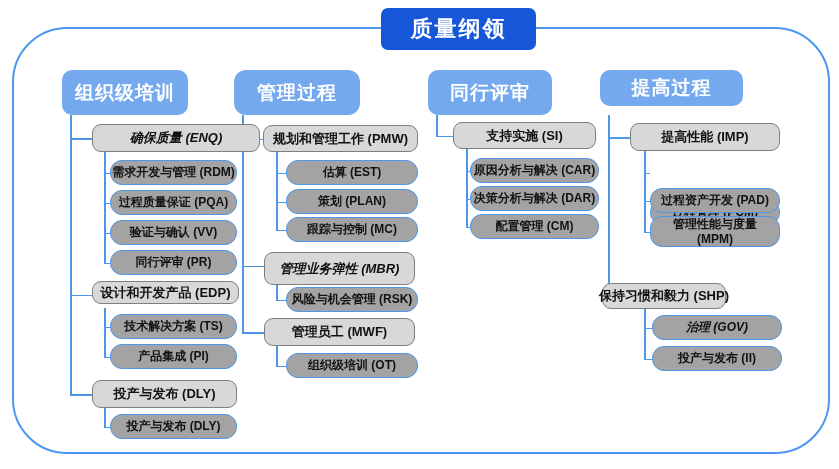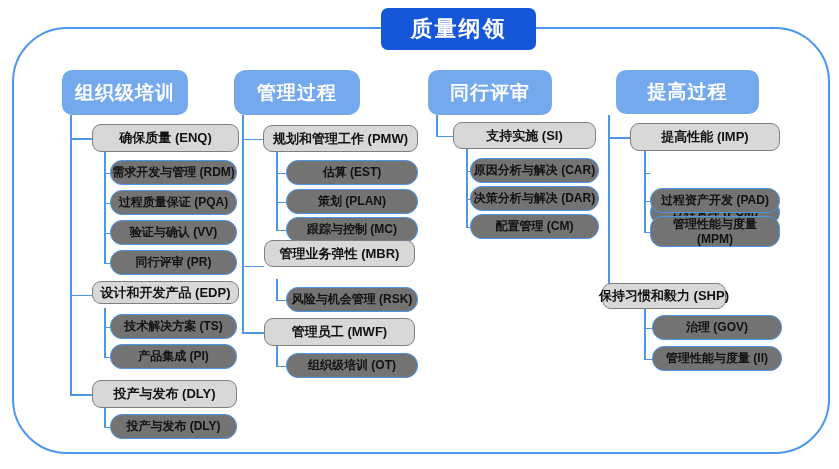--- a/index.html
+++ b/index.html
@@ -7,38 +7,38 @@
   .frame{position:absolute;left:12px;top:27px;width:818px;height:427px;border:2px solid #4d97f0;
          border-radius:55px;box-sizing:border-box;background:#ffffff;}
   .title{position:absolute;left:339px;top:8px;width:155px;height:42px;background:#1557d8;
          border-radius:7px;color:#ffffff;font-weight:bold;font-size:22px;letter-spacing:2px;
          display:flex;align-items:center;justify-content:center;z-index:5;margin-left:42px;}
   .colheader{position:absolute;background:#74a9ee;border-radius:10px;color:#ffffff;font-weight:bold;
          font-size:19px;letter-spacing:1px;display:flex;align-items:center;justify-content:center;z-index:3;}
   .gbox{position:absolute;background:#d8d8d8;border:1.5px solid #7f7f7f;border-radius:9px;color:#111111;
          font-weight:bold;font-size:13px;display:flex;align-items:center;justify-content:center;
          box-sizing:border-box;white-space:nowrap;z-index:3;}
-  .wbox{position:absolute;background:#737373;border:1.5px solid #4d96e8;border-radius:12px;color:#111111;
+  .wbox{position:absolute;background:#a3a3a3;border:1.5px solid #4d96e8;border-radius:12px;color:#111111;
          font-weight:bold;font-size:12px;display:flex;align-items:center;justify-content:center;
          box-sizing:border-box;white-space:nowrap;text-align:center;line-height:1.2;padding:0 3px;z-index:3;}
   .wbox.wrap{white-space:normal;}
   .vline{position:absolute;width:1.5px;background:#4d96e8;z-index:1;}
   .hline{position:absolute;height:1.5px;background:#4d96e8;z-index:1;}
 </style>
 </head>
 <body>
 
 <div class="canvas">
   <div class="frame"></div>
   <div class="title">质量纲领</div>
   <div id="tree">
       <div class="colheader" style="left: 62px; top: 70px; width: 126px; height: 45px;">组织级培训</div>
       <div class="vline" style="left: 70px; top: 115px; width: 1.5px; height: 279px;"></div>
       <div class="hline" style="left: 70px; top: 138px; width: 22px; height: 1.5px;"></div>
-      <div class="gbox" style="left: 92px; top: 124px; width: 147px; height: 28px;">确保质量 (ENQ)</div>
+      <div class="gbox" style="left: 92px; top: 124px; width: 168px; height: 28px; font-style: italic;">确保质量 (ENQ)</div>
       <div class="vline" style="left: 104px; top: 152px; width: 1.5px; height: 110.5px;"></div>
       <div class="hline" style="left: 104px; top: 172.5px; width: 6px; height: 1.5px;"></div>
       <div class="wbox" style="left: 110px; top: 160px; width: 127px; height: 25px;">需求开发与管理 (RDM)</div>
       <div class="hline" style="left: 104px; top: 202.5px; width: 6px; height: 1.5px;"></div>
       <div class="wbox" style="left: 110px; top: 190px; width: 127px; height: 25px;">过程质量保证 (PQA)</div>
       <div class="hline" style="left: 104px; top: 232.5px; width: 6px; height: 1.5px;"></div>
       <div class="wbox" style="left: 110px; top: 220px; width: 127px; height: 25px;">验证与确认 (VV)</div>
       <div class="hline" style="left: 104px; top: 262.5px; width: 6px; height: 1.5px;"></div>
       <div class="wbox" style="left: 110px; top: 250px; width: 127px; height: 25px;">同行评审 (PR)</div>
       <div class="hline" style="left: 70px; top: 294.5px; width: 22px; height: 1.5px;"></div>
@@ -58,52 +58,52 @@
       <div class="hline" style="left: 242px; top: 138.5px; width: 21px; height: 1.5px;"></div>
       <div class="gbox" style="left: 263px; top: 125px; width: 155px; height: 27px; text-align: right;">规划和管理工作 (PMW)</div>
       <div class="vline" style="left: 276px; top: 152px; width: 1.5px; height: 77.5px;"></div>
       <div class="hline" style="left: 276px; top: 172.5px; width: 10px; height: 1.5px;"></div>
       <div class="wbox" style="left: 286px; top: 160px; width: 132px; height: 25px;">估算 (EST)</div>
       <div class="hline" style="left: 276px; top: 201.5px; width: 10px; height: 1.5px;"></div>
       <div class="wbox" style="left: 286px; top: 189px; width: 132px; height: 25px;">策划 (PLAN)</div>
       <div class="hline" style="left: 276px; top: 229.5px; width: 10px; height: 1.5px;"></div>
       <div class="wbox" style="left: 286px; top: 217px; width: 132px; height: 25px;">跟踪与控制 (MC)</div>
       <div class="hline" style="left: 242px; top: 265.5px; width: 22px; height: 1.5px;"></div>
-      <div class="gbox" style="left: 264px; top: 240px; width: 151px; height: 27px;">管理业务弹性 (MBR)</div>
+      <div class="gbox" style="left: 264px; top: 252px; width: 151px; height: 33px; font-style: italic;">管理业务弹性 (MBR)</div>
       <div class="vline" style="left: 276px; top: 279px; width: 1.5px; height: 20.5px;"></div>
       <div class="hline" style="left: 276px; top: 299.5px; width: 10px; height: 1.5px;"></div>
       <div class="wbox" style="left: 286px; top: 287px; width: 132px; height: 25px;">风险与机会管理 (RSK)</div>
       <div class="hline" style="left: 242px; top: 332px; width: 22px; height: 1.5px;"></div>
       <div class="gbox" style="left: 264px; top: 318px; width: 151px; height: 28px;">管理员工 (MWF)</div>
       <div class="vline" style="left: 276px; top: 346px; width: 1.5px; height: 19.5px;"></div>
       <div class="hline" style="left: 276px; top: 365.5px; width: 10px; height: 1.5px;"></div>
       <div class="wbox" style="left: 286px; top: 353px; width: 132px; height: 25px;">组织级培训 (OT)</div>
       <div class="colheader" style="left: 428px; top: 70px; width: 124px; height: 45px;">同行评审</div>
       <div class="vline" style="left: 436px; top: 115px; width: 1.5px; height: 20.5px;"></div>
       <div class="hline" style="left: 436px; top: 135.5px; width: 17px; height: 1.5px;"></div>
       <div class="gbox" style="left: 453px; top: 122px; width: 143px; height: 27px;">支持实施 (SI)</div>
       <div class="vline" style="left: 466px; top: 149px; width: 1.5px; height: 77.5px;"></div>
       <div class="hline" style="left: 466px; top: 170.5px; width: 4px; height: 1.5px;"></div>
       <div class="wbox" style="left: 470px; top: 158px; width: 129px; height: 25px;">原因分析与解决 (CAR)</div>
       <div class="hline" style="left: 466px; top: 198.5px; width: 4px; height: 1.5px;"></div>
       <div class="wbox" style="left: 470px; top: 186px; width: 129px; height: 25px;">决策分析与解决 (DAR)</div>
       <div class="hline" style="left: 466px; top: 226.5px; width: 4px; height: 1.5px;"></div>
       <div class="wbox" style="left: 470px; top: 214px; width: 129px; height: 25px;">配置管理 (CM)</div>
-      <div class="colheader" style="left: 616px; top: 70px; width: 143px; height: 44px;">提高过程</div>
+      <div class="colheader" style="left: 600px; top: 70px; width: 143px; height: 36px;">提高过程</div>
       <div class="vline" style="left: 608px; top: 115px; width: 1.5px; height: 181px;"></div>
       <div class="hline" style="left: 608px; top: 137px; width: 22px; height: 1.5px;"></div>
       <div class="gbox" style="left: 630px; top: 123px; width: 150px; height: 28px;">提高性能 (IMP)</div>
       <div class="vline" style="left: 644px; top: 151px; width: 1.5px; height: 80.5px;"></div>
       <div class="hline" style="left: 644px; top: 172.5px; width: 6px; height: 1.5px;"></div>
       <div class="wbox" style="left: 650px; top: 160px; width: 130px; height: 25px; margin-top: 40px;">过程管理 (PCM)</div>
       <div class="hline" style="left: 644px; top: 200.5px; width: 6px; height: 1.5px;"></div>
       <div class="wbox" style="left: 650px; top: 188px; width: 130px; height: 25px;">过程资产开发 (PAD)</div>
       <div class="hline" style="left: 644px; top: 231.5px; width: 6px; height: 1.5px;"></div>
       <div class="wbox wrap" style="left: 650px; top: 216px; width: 130px; height: 31px;">管理性能与度量 (MPM)</div>
       <div class="hline" style="left: 608px; top: 296px; width: 20px; height: 1.5px;"></div>
       <div class="gbox" style="left: 602px; top: 283px; width: 124px; height: 26px;">保持习惯和毅力 (SHP)</div>
       <div class="vline" style="left: 644px; top: 309px; width: 1.5px; height: 49.5px;"></div>
       <div class="hline" style="left: 644px; top: 327.5px; width: 8px; height: 1.5px;"></div>
-      <div class="wbox" style="left: 652px; top: 315px; width: 130px; height: 25px;">治理 (GOV)</div>
+      <div class="wbox" style="left: 652px; top: 315px; width: 130px; height: 25px; font-style: italic;">治理 (GOV)</div>
       <div class="hline" style="left: 644px; top: 358.5px; width: 8px; height: 1.5px;"></div>
-      <div class="wbox" style="left: 652px; top: 346px; width: 130px; height: 25px;">管理性能与度量 (II)</div>
+      <div class="wbox" style="left: 652px; top: 346px; width: 130px; height: 25px;">投产与发布 (II)</div>
     </div>
 </div>
 
 </body></html>

